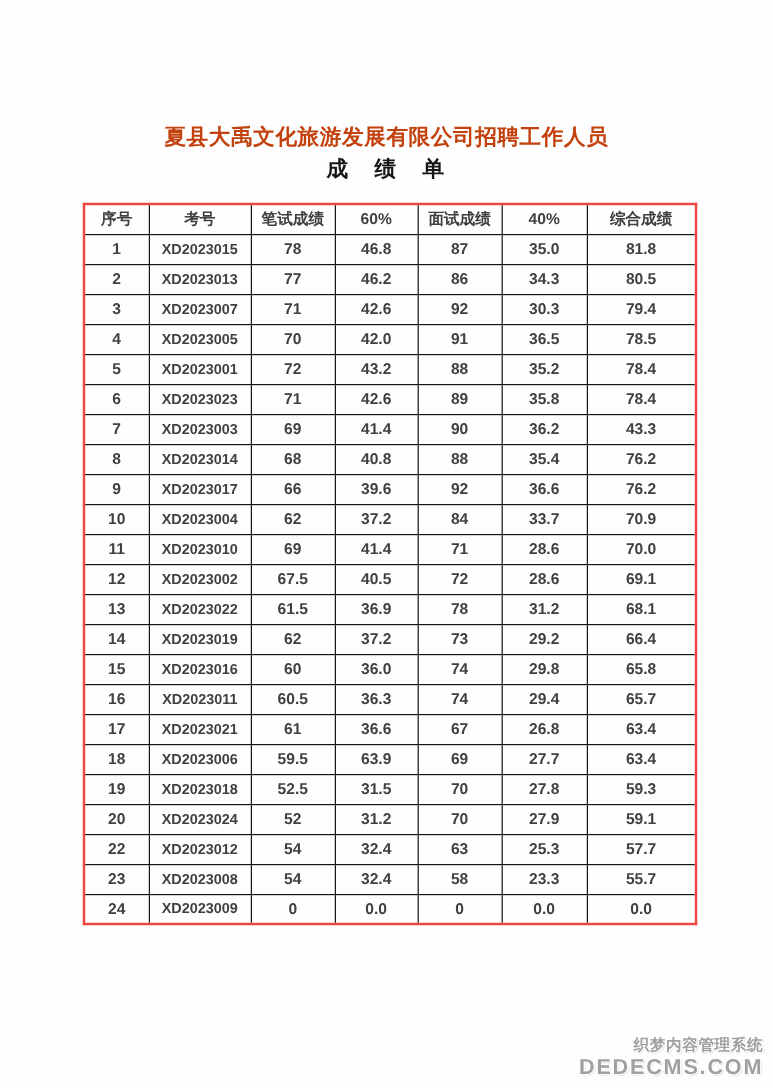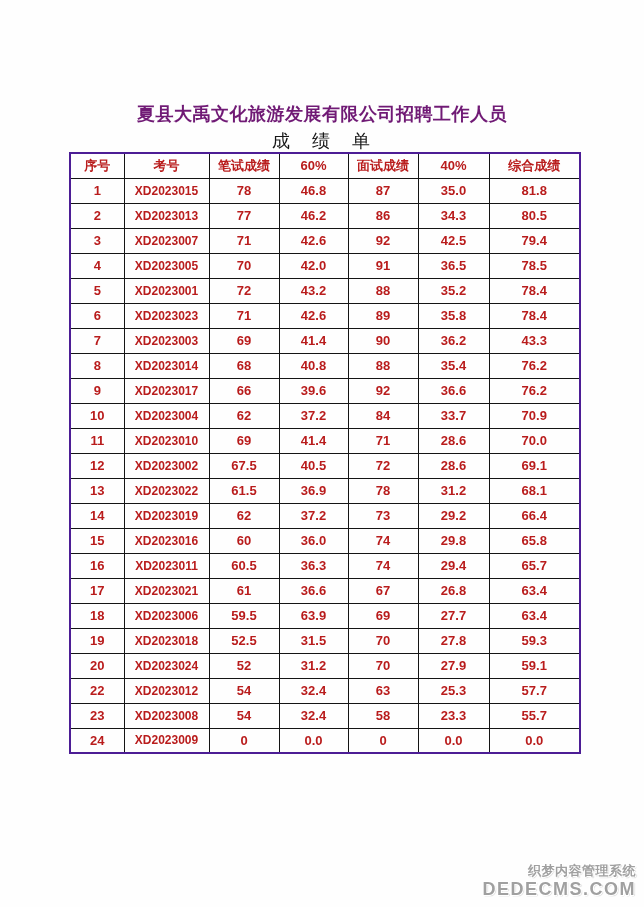--- a/index.html
+++ b/index.html
@@ -16,44 +16,44 @@
     background: #fefefe;
   }
   .doc-title {
     position: absolute;
     top: 102px;
     left: 0;
     width: 100%;
     text-align: center;
     font-size: 18px;
     font-weight: bold;
-    color: #701a75;
+    color: #c2410c;
     letter-spacing: 0.5px;
   }
   .doc-subtitle {
     position: absolute;
     top: 129px;
     left: 0;
     width: 100%;
     text-align: center;
     font-size: 18px;
-    font-weight: normal;
+    font-weight: bold;
     color: #161616;
     letter-spacing: 2px;
   }
   .score-table {
     position: absolute;
-    top: 152px;
+    top: 169px;
     left: 69px;
     width: 510px;
     border-collapse: collapse;
     table-layout: fixed;
     font-weight: bold;
-    color: #b91c1c;
-    border: 2px solid #4c1d95;
+    color: #404040;
+    border: 2px solid #ef4444;
   }
   .score-table th, .score-table td {
     border: 1px solid #141414;
     height: 25px;
     text-align: center;
     vertical-align: middle;
     padding: 0 2px;
     white-space: nowrap;
     overflow: hidden;
   }
@@ -140,21 +140,21 @@
           <td>86</td>
           <td>34.3</td>
           <td>80.5</td>
         </tr>
         <tr>
           <td>3</td>
           <td>XD2023007</td>
           <td>71</td>
           <td>42.6</td>
           <td>92</td>
-          <td>42.5</td>
+          <td>30.3</td>
           <td>79.4</td>
         </tr>
         <tr>
           <td>4</td>
           <td>XD2023005</td>
           <td>70</td>
           <td>42.0</td>
           <td>91</td>
           <td>36.5</td>
           <td>78.5</td>

